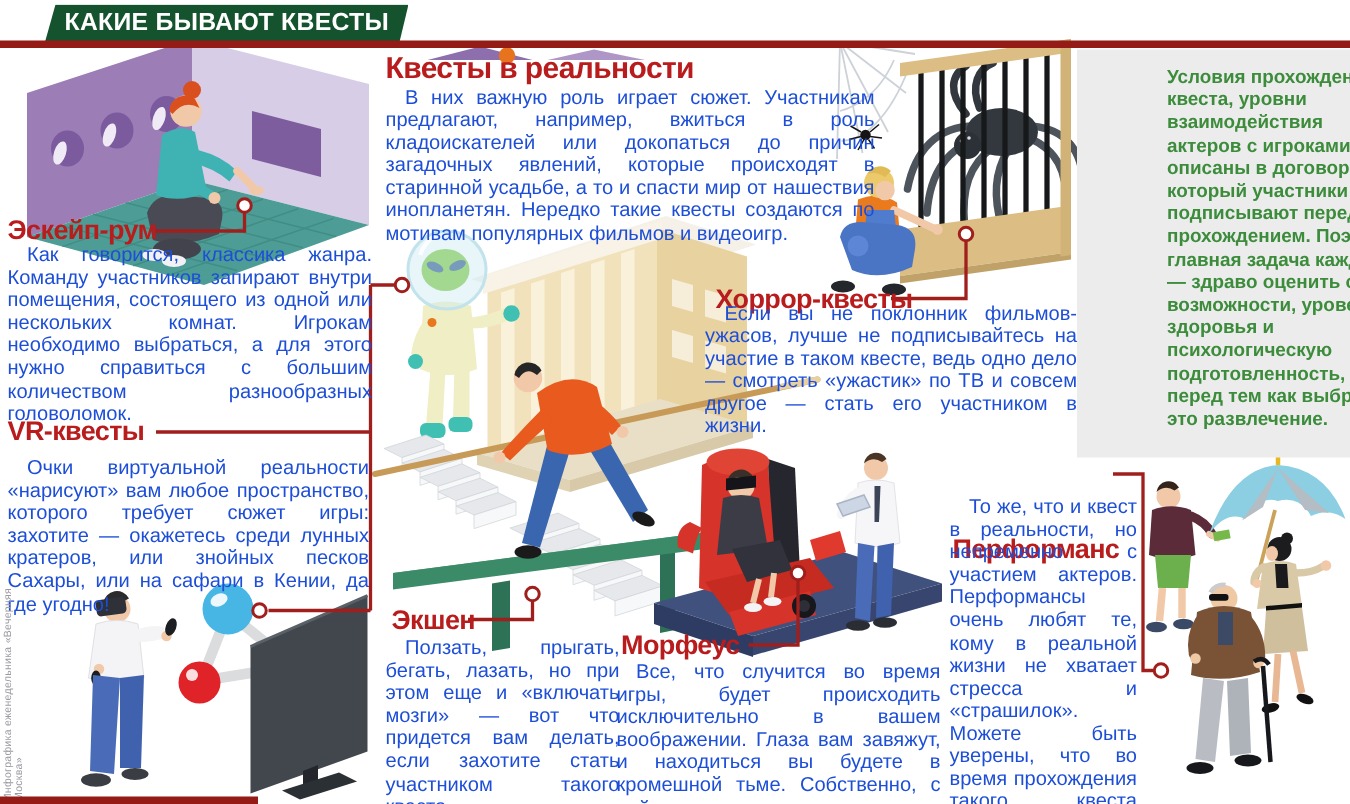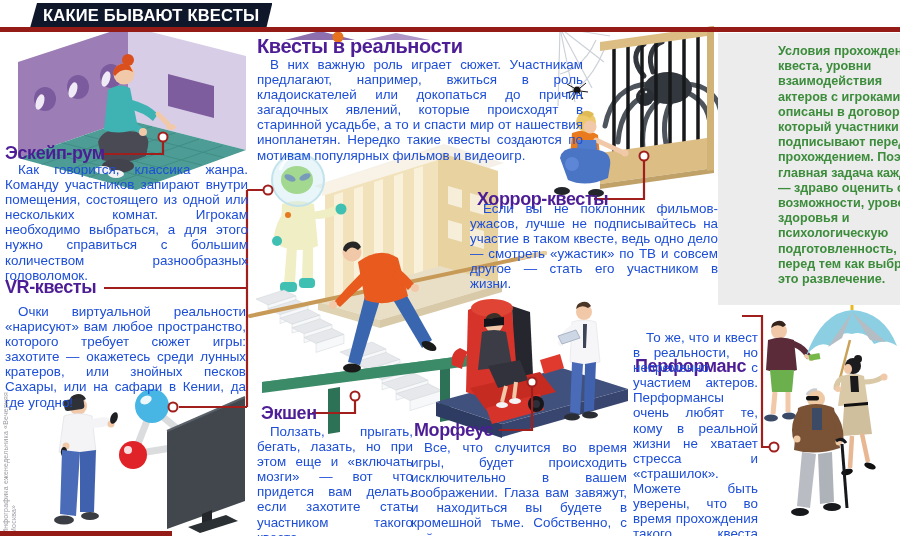--- a/index.html
+++ b/index.html
@@ -1,23 +1,23 @@
 <!DOCTYPE html>
 <html><head>
 <meta charset="utf-8">
 <style>
   html,body{margin:0;padding:0;background:#fff;}
   .canvas{position:relative;width:900px;height:536px;background:#ffffff;overflow:hidden;
           font-family:"Liberation Sans", sans-serif;}
   .topbar{position:absolute;left:0;top:27px;width:900px;height:5px;background:#951b17;}
   .bottombar{position:absolute;left:0;top:531px;width:172px;height:5px;background:#951b17;}
-  .title{position:absolute;left:30px;top:3px;background:#0f172a;color:#fff;font-weight:bold;
+  .title{position:absolute;left:30px;top:3px;background:#14532d;color:#fff;font-weight:bold;
          font-size:16.5px;line-height:20px;padding:2px 13px 3px;letter-spacing:.2px;white-space:nowrap;
          clip-path:polygon(7px 0,100% 0,calc(100% - 6px) 100%,0 100%);}
-  .h{position:absolute;font-weight:bold;font-size:18px;color:#4c1d95;white-space:nowrap;letter-spacing:-.4px;}
+  .h{position:absolute;font-weight:bold;font-size:18px;color:#b91c1c;white-space:nowrap;letter-spacing:-.4px;}
   .h.big{font-size:20px;}
   .b{position:absolute;font-size:13.4px;line-height:15.1px;color:#1d4ed8;text-align:justify;
      text-indent:13px;margin:0;}
   .cond{position:absolute;left:718px;top:33px;width:180px;height:272px;background:#ececec;padding-left:48px;}
   .cond p{margin:0;padding:11px 12px 0 12px;font-weight:bold;font-size:12.6px;line-height:15.2px;color:#3c8c3c;}
   .credit{position:absolute;left:2px;top:386px;height:148px;font-size:7px;line-height:7.5px;color:#9a9aa2;
           writing-mode:vertical-rl;transform:rotate(180deg);letter-spacing:.2px;}
   svg.art{position:absolute;left:0;top:0;pointer-events:none;}
 </style>
 </head>

